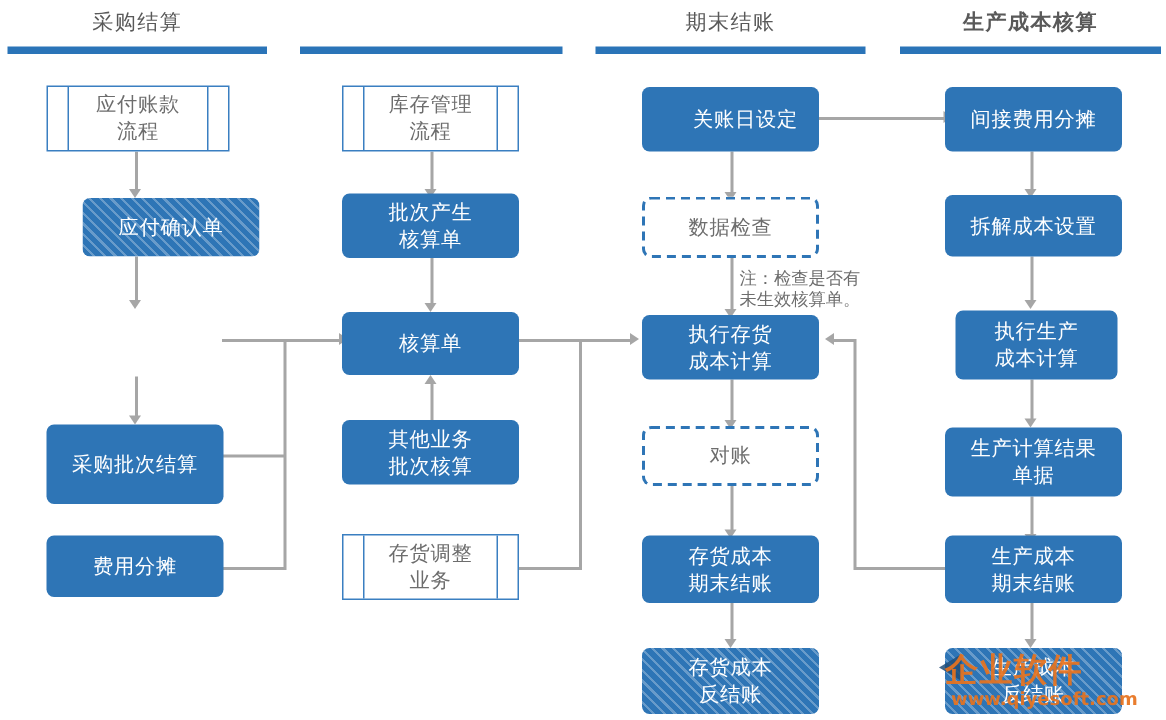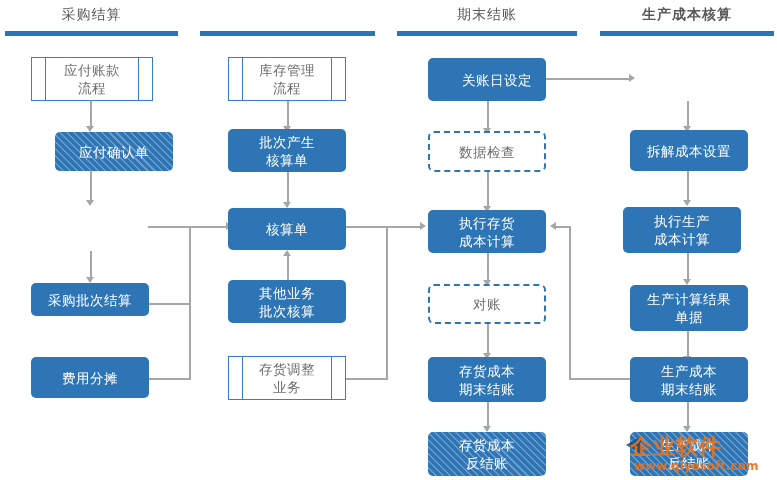--- a/index.html
+++ b/index.html
@@ -213,21 +213,21 @@
   <div class="node n-pre" style="left:31px;top:57px;width:122px;height:44px;">
     <span class="nlabel">应付账款
 流程</span>
   </div>
 
   <div class="node n-hatch" style="left:31px;top:132px;width:118px;height:39px;margin-left:24px;">
     <span class="nlabel">应付确认单</span>
   </div>
 
 
-  <div class="node n-solid" style="left:31px;top:283px;width:118px;height:33px;align-items:center;">
+  <div class="node n-solid" style="left:31px;top:283px;width:118px;height:53px;align-items:center;">
     <span class="nlabel">采购批次结算</span>
   </div>
 
   <div class="node n-solid" style="left:31px;top:357px;width:118px;height:41px;">
     <span class="nlabel">费用分摊</span>
   </div>
 
   <div class="node n-pre" style="left:228px;top:57px;width:118px;height:44px;">
     <span class="nlabel">库存管理
 流程</span>
@@ -272,45 +272,50 @@
   <div class="node n-solid" style="left:428px;top:357px;width:118px;height:45px;">
     <span class="nlabel">存货成本
 期末结账</span>
   </div>
 
   <div class="node n-hatch" style="left:428px;top:432px;width:118px;height:44px;">
     <span class="nlabel">存货成本
 反结账</span>
   </div>
 
+  <div class="node n-solid" style="left:630px;top:58px;width:118px;height:43px;">
+    <span class="nlabel">间接费用分摊</span>
+  </div>
 
   <div class="node n-solid" style="left:630px;top:130px;width:118px;height:41px;">
     <span class="nlabel">拆解成本设置</span>
   </div>
 
-  <div class="node n-solid" style="left:623px;top:207px;width:118px;height:46px;">
+  <div class="node n-solid" style="left:637px;top:207px;width:108px;height:46px;">
     <span class="nlabel">执行生产
 成本计算</span>
   </div>
 
   <div class="node n-solid" style="left:630px;top:285px;width:118px;height:46px;">
     <span class="nlabel">生产计算结果
 单据</span>
   </div>
 
   <div class="node n-solid" style="left:630px;top:357px;width:118px;height:45px;">
     <span class="nlabel">生产成本
 期末结账</span>
   </div>
 
   <div class="node n-hatch" style="left:630px;top:432px;width:118px;height:44px;">
     <span class="nlabel">生产成本
 反结账</span>
   </div>
 
+  <div class="note" style="left:493px;top:178px;width:120px;">注：检查是否有
+未生效核算单。</div>
 
   <div id="watermark">
     <div class="wm-mark"></div>
     <div class="wm-main">企业软件</div>
     <div class="wm-sub">www.qiyesoft.com</div>
   </div>
 
 </div>
 
 </body></html>

